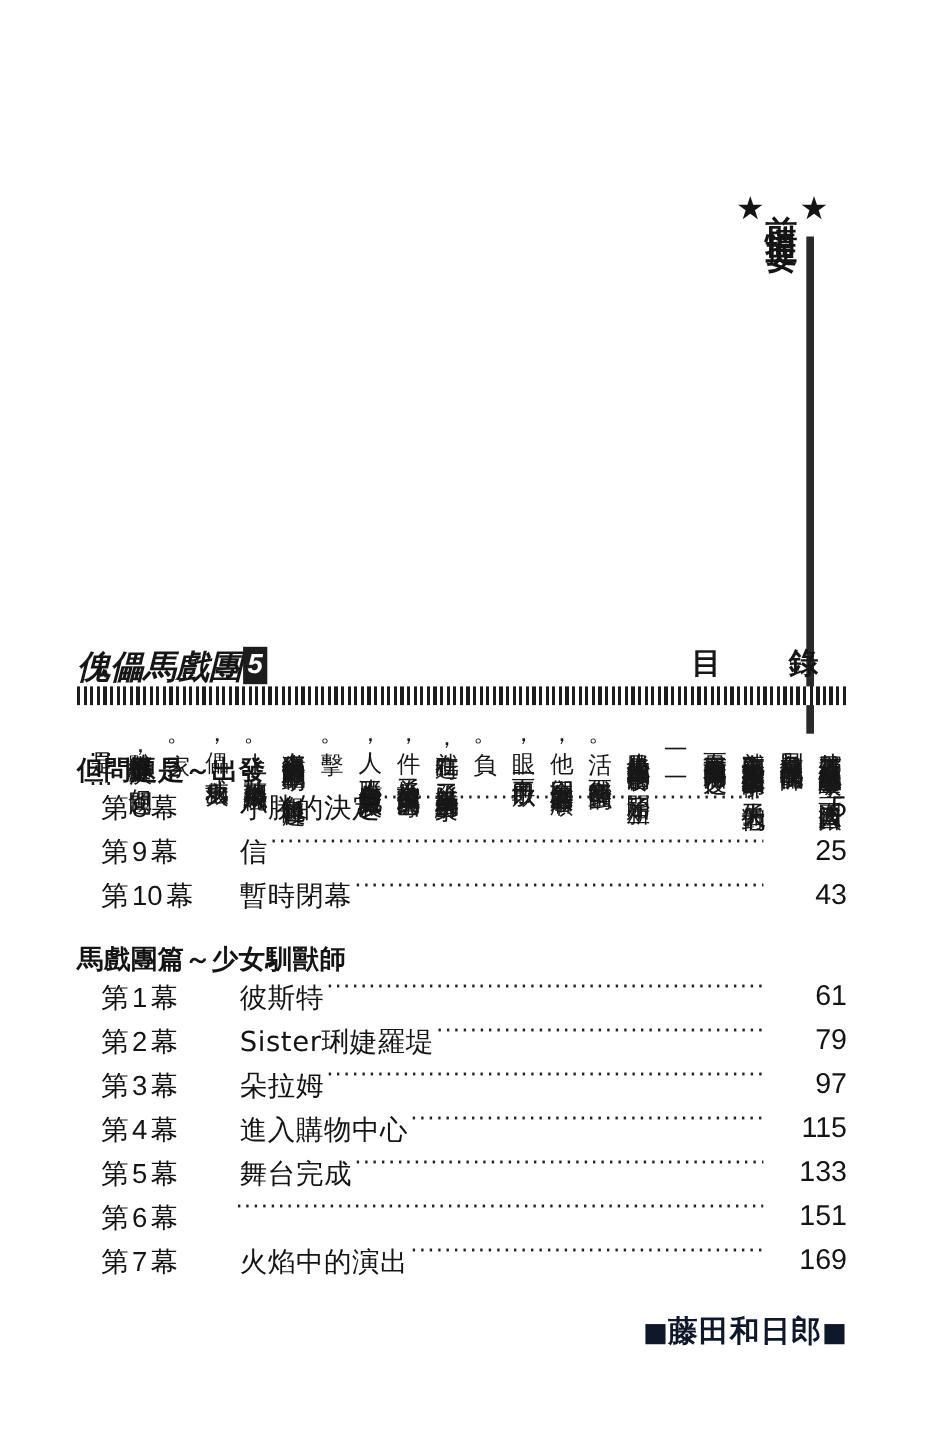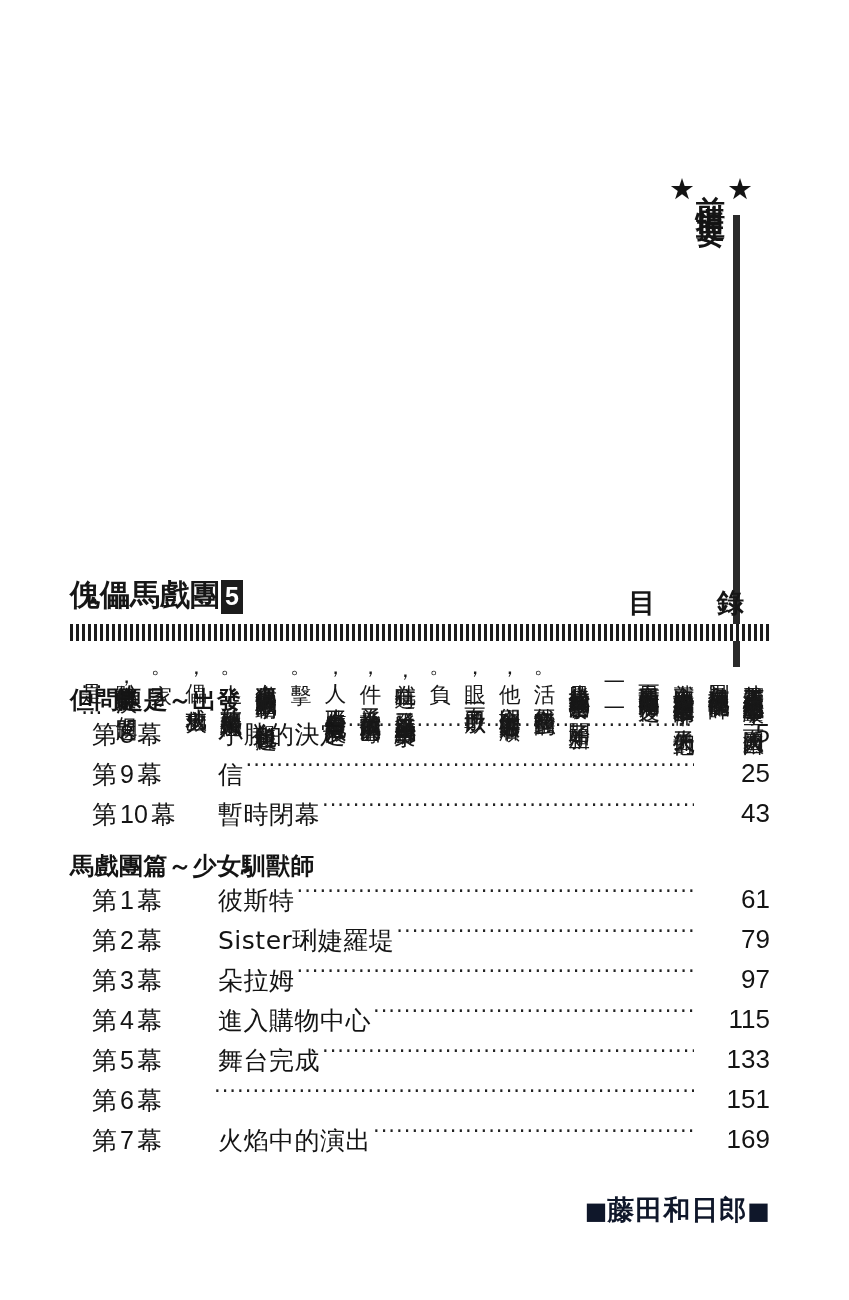--- a/index.html
+++ b/index.html
@@ -76,23 +76,24 @@
   #titlebar {
     position: absolute;
     left: 70px;
     top: 578px;
     width: 700px;
     height: 44px;
   }
   .title-left {
     position: absolute;
     left: 0;
-    bottom: 8px;
+    bottom: 0;
     display: flex;
-    align-items: flex-start;
+    align-items: flex-end;
+    font-style: italic;
   }
   .title-main {
     font-size: 30px;
     font-weight: 700;
     letter-spacing: 0px;
     line-height: 1;
     color: #161616;
   }
   .volume-badge {
     display: inline-block;
@@ -136,21 +137,21 @@
     width: 700px;
   }
   .toc-section {
     font-size: 24px;
     font-weight: 700;
     letter-spacing: 0.5px;
     line-height: 1;
     margin: 0 0 6px 0;
     color: #141414;
   }
-  .toc-section.second { margin-top: 16px; }
+  .toc-section.second { margin-top: 22px; }
 
   .toc-row {
     display: flex;
     align-items: flex-start;
     height: 40px;
     padding-left: 22px;
     box-sizing: border-box;
   }
   .toc-act {
     flex: 0 0 120px;

